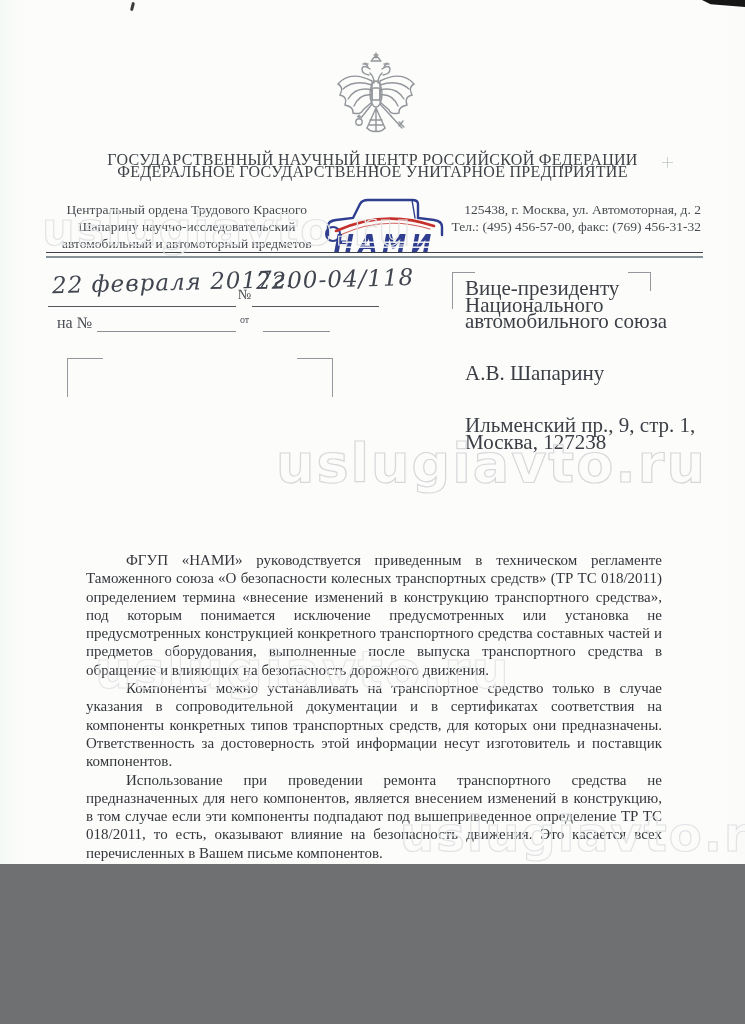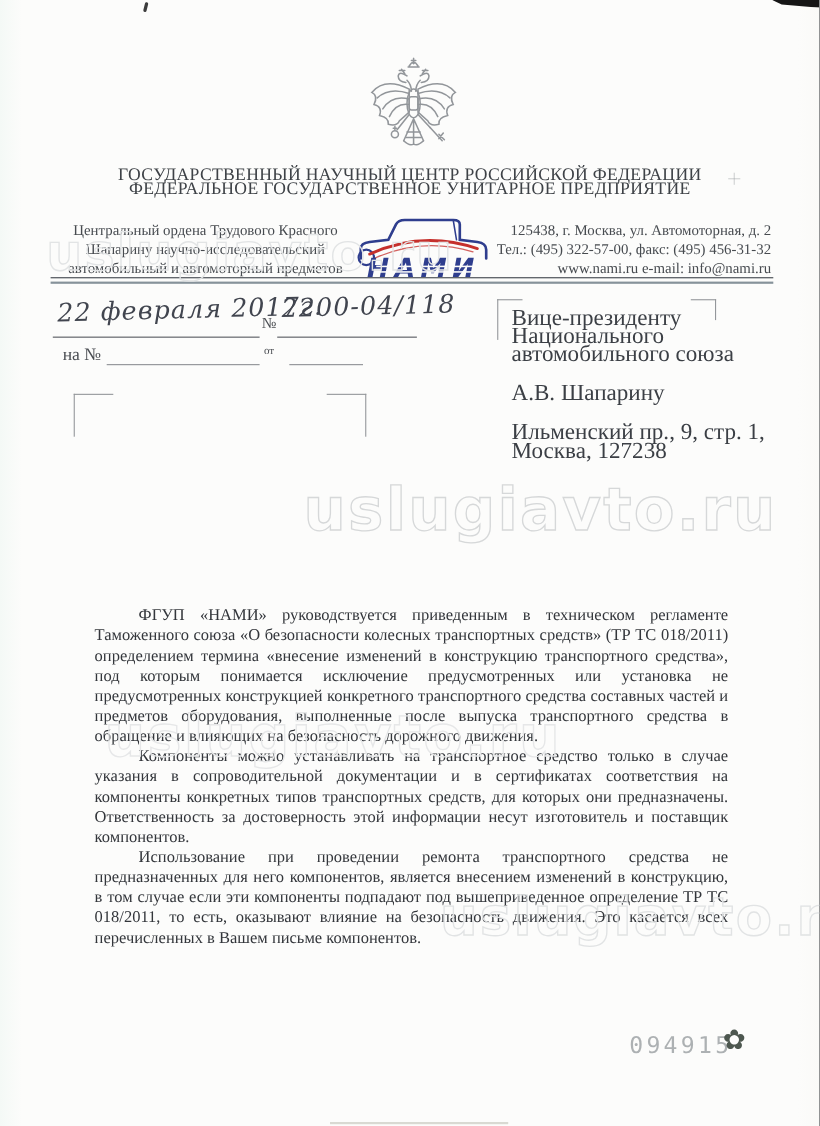--- a/index.html
+++ b/index.html
@@ -1,17 +1,17 @@
 <!DOCTYPE html>
 <html><head>
 <meta charset="utf-8">
 <style>
   html,body{margin:0;padding:0;background:#6e7072;}
   .page{
-    position:relative;width:745px;height:1024px;margin:0 auto;
+    position:relative;width:745px;height:864px;margin:0 auto;
     background:linear-gradient(90deg,#f4f9f6 0px,#fcfcfb 20px,#fcfcfb 725px,#fafaf8 745px);
     overflow:hidden;
     font-family:"Liberation Serif",serif;color:#3a3d42;
   }
   .abs{position:absolute;}
 
   
   .art-topright{left:702px;top:0;width:43px;height:7px;background:#161616;
     clip-path:polygon(0 0,100% 0,100% 100%,20% 60%);}
   .art-squiggle{left:131px;top:2px;width:3px;height:9px;background:#3c3c3c;border-radius:2px;transform:rotate(14deg);}
@@ -44,22 +44,22 @@
   .u-from{left:263px;top:331px;width:67px;background:#8d9094;}
   .crn-tl{border-top:1px solid #94979b;border-left:1px solid #94979b;}
   .crn-tr{border-top:1px solid #94979b;border-right:1px solid #94979b;}
   .stamp-l{left:67px;top:358px;width:35px;height:38px;}
   .stamp-r{left:297px;top:358px;width:35px;height:38px;}
   .rcp-l{left:452px;top:272px;width:22px;height:36px;}
   .rcp-r{left:628px;top:272px;width:22px;height:18px;}
 
   
   .recipient{left:465px;top:280px;font-size:21px;line-height:16.5px;color:#3b3f45;}
-  .recipient .name{margin-top:19px;}
-  .recipient .addr{margin-top:19px;}
+  .recipient .name{margin-top:35px;}
+  .recipient .addr{margin-top:36px;}
 
   
   .wm{font-family:"DejaVu Sans",sans-serif;font-weight:700;color:transparent;
       -webkit-text-stroke:1.2px #dcdedf;letter-spacing:2px;white-space:nowrap;z-index:5;}
   .wm1{left:42px;top:202px;font-size:46px;-webkit-text-stroke-color:#e2e4e5;}
   .wm2{left:276px;top:432px;font-size:54px;-webkit-text-stroke-color:#d6d8d9;}
   .wm3{left:95px;top:640px;font-size:52px;-webkit-text-stroke-color:#e6e7e8;}
   .wm4{left:400px;top:806px;font-size:48px;-webkit-text-stroke-color:#e1e3e4;}
 
   
@@ -133,22 +133,21 @@
       <path d="M24,37 Q72,15 122,32" stroke="#c5302c" stroke-width="2.6"></path>
       <path d="M28,41 Q72,21 118,35" stroke="#c5302c" stroke-width="1.2" opacity="0.75"></path>
     </g>
     <text x="73" y="58" text-anchor="middle" font-size="24" font-weight="bold" font-style="italic" letter-spacing="5" fill="#2f3e8e">НАМИ</text>
     <rect x="30" y="47.5" width="88" height="1.4" fill="#fcfcfb"></rect>
     <rect x="28" y="52.5" width="92" height="1.4" fill="#fcfcfb"></rect>
   </svg>
 
   <div class="abs smalltxt contacts">
     <div>125438, г. Москва, ул. Автомоторная, д. 2</div>
-    <div>Тел.: (495) 322-57-00, факс: (495) 456-31-32</div>
-    <div>www.nami.ru  e-mail: info@nami.ru</div>
+    <div>Тел.: (495) 456-57-00, факс: (769) 456-31-32</div>
   </div>
 
   <div class="abs rule-dark"></div>
   <div class="abs rule-gray"></div>
 
   <div class="abs hand hand-date">22 февраля 2017г.</div>
   <div class="abs num-sign">№</div>
   <div class="abs hand hand-num">2200-04/118</div>
   <div class="abs uline u-date"></div>
   <div class="abs uline u-num"></div>

